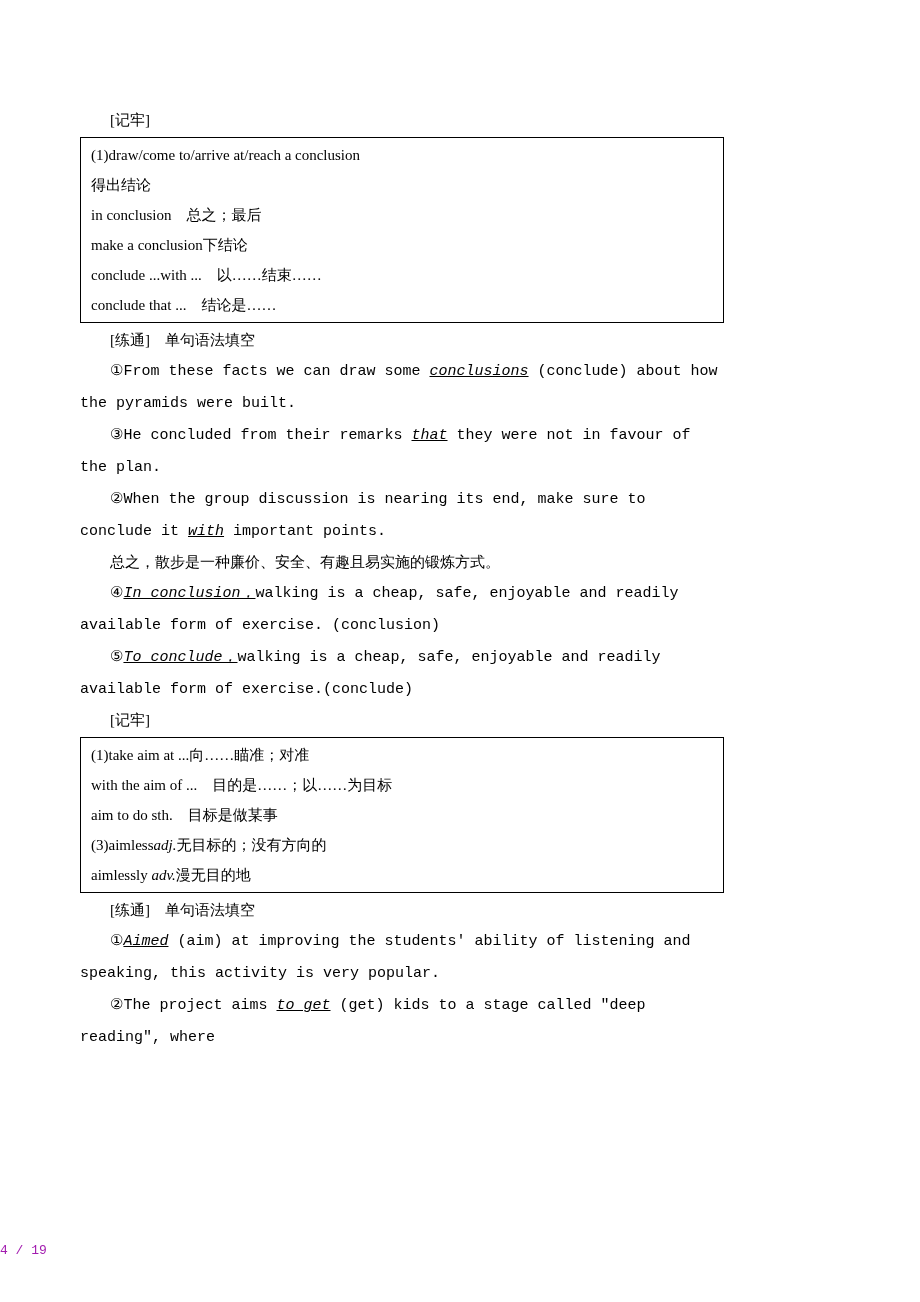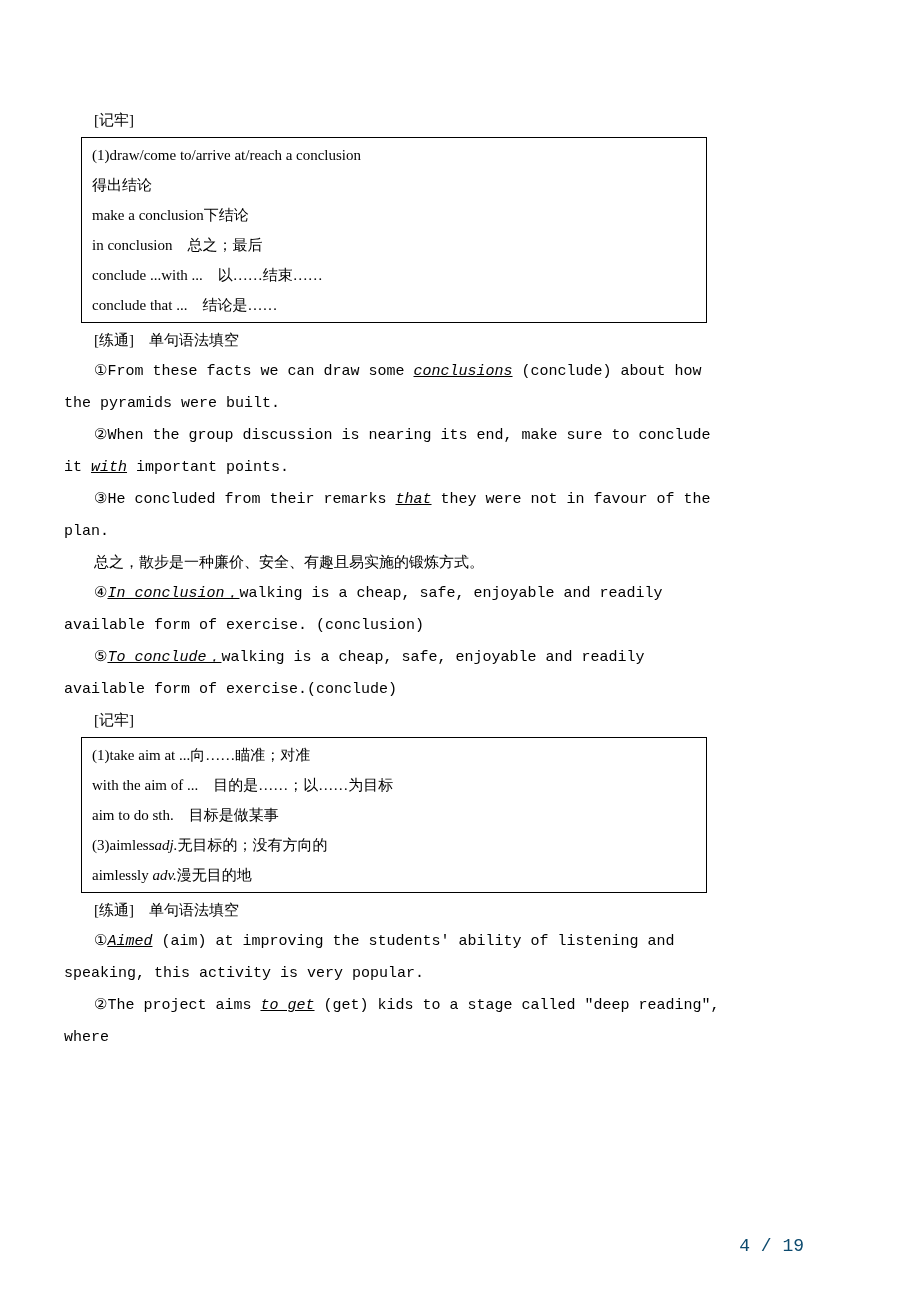--- a/index.html
+++ b/index.html
@@ -7,31 +7,31 @@
     padding: 0;
     background: #ffffff;
     font-family: "SimSun", "Songti SC", serif;
     font-size: 15px;
     line-height: 2.0;
     color: #000000;
   }
   .page {
     width: 804px;
     min-height: 1302px;
-    padding: 105px 80px 40px 64px;
+    padding: 105px 80px 40px 80px;
     box-sizing: border-box;
     position: relative;
   }
   .indent {
     text-indent: 2em;
   }
   .bordered-box {
     border: 1px solid #000;
     padding: 2px 10px;
-    margin: 2px 17px;
+    margin: 2px 0;
   }
   .hatched-box {
     padding: 4px 10px 4px 12px;
     margin: 4px 0 2px 0;
     position: relative;
     background: repeating-linear-gradient(
       45deg,
       #e8e8e8,
       #e8e8e8 1px,
       #f5f5f5 1px,
@@ -49,54 +49,54 @@
   }
   .mono {
     font-family: "Courier New", monospace;
     font-size: 15px;
   }
   .pagenum {
     position: absolute;
     bottom: 38px;
     left: 0;
     right: 0;
-    text-align: right;
+    text-align: left;
     font-family: "Courier New", monospace;
-    font-size: 18px;
-    color: #0c4a6e;
+    font-size: 13px;
+    color: #a21caf;
   }
 </style>
 </head>
 <body>
 
 <div class="page">
 
   <div class="indent">[记牢]</div>
 
   <div class="bordered-box">
     <div>(1)draw/come to/arrive at/reach a conclusion</div>
     <div>得出结论</div>
+    <div>in conclusion　总之；最后</div>
     <div>make a conclusion下结论</div>
-    <div>in conclusion　总之；最后</div>
     <div>conclude ...with ...　以……结束……</div>
     <div>conclude that ...　结论是……</div>
   </div>
 
   <div class="indent">[练通]　单句语法填空</div>
 
   <div style="text-indent:2em;">
     <span class="mono">①From these facts we can draw some </span><span class="mono underline">conclusions</span><span class="mono"> (conclude) about how the pyramids were built.</span>
   </div>
 
   <div style="text-indent:2em;">
-    <span class="mono">②When the group discussion is nearing its end, make sure to conclude it </span><span class="mono underline">with</span><span class="mono"> important points.</span>
+    <span class="mono">③He concluded from their remarks </span><span class="mono underline">that</span><span class="mono"> they were not in favour of the plan.</span>
   </div>
 
   <div style="text-indent:2em;">
-    <span class="mono">③He concluded from their remarks </span><span class="mono underline">that</span><span class="mono"> they were not in favour of the plan.</span>
+    <span class="mono">②When the group discussion is nearing its end, make sure to conclude it </span><span class="mono underline">with</span><span class="mono"> important points.</span>
   </div>
 
 
   <div class="indent">总之，散步是一种廉价、安全、有趣且易实施的锻炼方式。</div>
 
   <div style="text-indent:2em;">
     <span class="mono">④</span><span class="mono underline">In conclusion，</span><span class="mono">walking is a cheap, safe, enjoyable and readily available form of exercise. (conclusion)</span>
   </div>
 
   <div style="text-indent:2em;">

